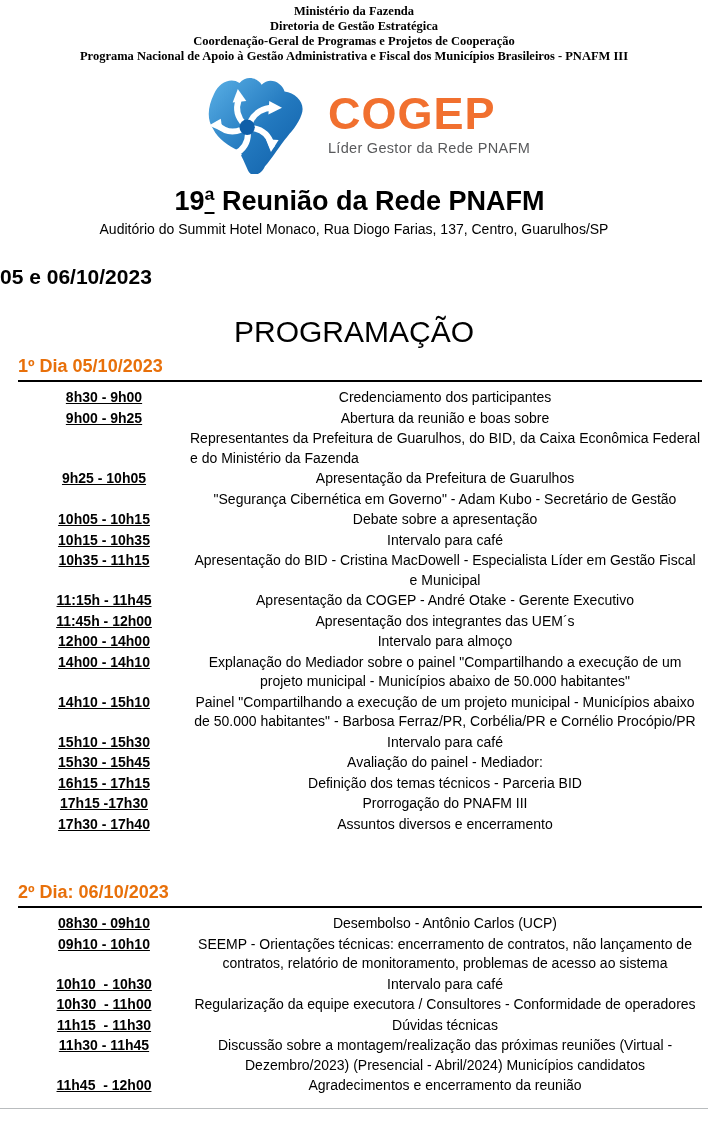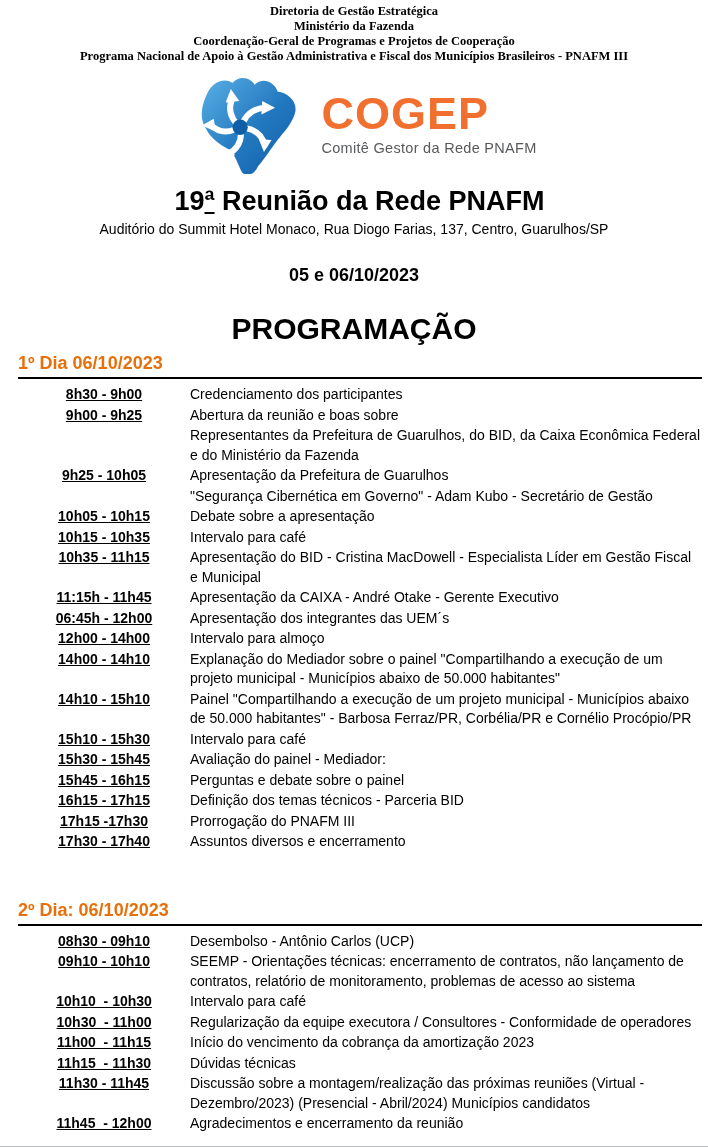--- a/index.html
+++ b/index.html
@@ -43,23 +43,23 @@
     font-size:14.5px;color:var(--logo-gray);margin-top:4px;letter-spacing:.3px;
   }
 
   
   .meeting-title{
     text-align:center;font-size:27px;font-weight:bold;
     margin:12px 0 3px 0;line-height:1.15;padding-left:11px;
   }
   .meeting-title .ord{text-decoration:underline;}
   .venue{text-align:center;font-size:14px;line-height:18px;}
-  .dates{text-align:center;font-size:18px;font-weight:bold;margin-top:27px;}
+  .dates{text-align:left;font-size:21px;font-weight:bold;margin-top:27px;}
   .program-heading{
-    text-align:center;font-size:30px;font-weight:bold;
+    text-align:center;font-size:30px;font-weight:normal;
     margin:26px 0 0 0;line-height:1.1;
   }
 
   
   .day-section{margin-top:0;}
   .day-heading{
     color:var(--accent-orange);font-size:18px;font-weight:bold;
     margin:7px 6px 0 18px;line-height:22px;
   }
   .day-heading.second{margin-top:47px;}
@@ -69,34 +69,34 @@
   .schedule{margin:6px 6px 0 18px;}
   .row{display:flex;align-items:flex-start;margin-bottom:1px;}
   .time{
     flex:0 0 140px;margin-left:16px;text-align:center;
     font-weight:bold;font-size:14px;line-height:19.5px;
     white-space:pre;
     text-decoration:underline;
   }
   .desc{
     flex:1;margin-left:16px;padding-right:2px;
-    font-size:14px;line-height:19.5px;
+    font-size:14px;line-height:19.5px;text-align:center;
   }
   .desc.justify{text-align:justify;}
 
   .bottom-hairline{border:none;border-top:1px solid var(--hairline);margin:12px 0 0 0;}
 </style>
 </head>
 <body>
 
 <div class="page">
 
   <header class="gov-header">
+    <div class="gov-line">Ministério da Fazenda</div>
     <div class="gov-line">Diretoria de Gestão Estratégica</div>
-    <div class="gov-line">Ministério da Fazenda</div>
     <div class="gov-line">Coordenação-Geral de Programas e Projetos de Cooperação</div>
     <div class="gov-line">Programa Nacional de Apoio à Gestão Administrativa e Fiscal dos Municípios Brasileiros - PNAFM III</div>
   </header>
 
   <div class="logo-row">
     <div class="map-wrap">
       <svg viewBox="0 0 140 120" width="140" height="102" aria-hidden="true">
         <defs>
           <linearGradient id="mapgrad" x1="0" y1="0" x2="1" y2="1">
             <stop offset="0" style="stop-color:var(--map-blue-light)"></stop>
@@ -117,34 +117,34 @@
           <polygon points="95,34 94,50 110,42"></polygon>
           <polygon points="91,79 97,94 106,80"></polygon>
           <polygon points="48,91 63,97 52,108"></polygon>
           <polygon points="38,55 40,70 24,63"></polygon>
         </g>
         <circle cx="69" cy="65" r="9" fill="var(--map-blue-dark)"></circle>
       </svg>
     </div>
     <div class="logo-text">
       <div class="wordmark">COGEP</div>
-      <div class="logo-sub">Comitê Gestor da Rede PNAFM</div>
+      <div class="logo-sub">Líder Gestor da Rede PNAFM</div>
     </div>
   </div>
 
   <h1 class="meeting-title"><span>19</span><span class="ord">ª</span><span> Reunião da Rede PNAFM</span></h1>
 
   <div class="venue">Auditório do Summit Hotel Monaco, Rua Diogo Farias, 137, Centro, Guarulhos/SP</div>
 
   <div class="dates">05 e 06/10/2023</div>
 
   <h2 class="program-heading">PROGRAMAÇÃO</h2>
 
   <section class="day-section">
-    <h3 class="day-heading">1º Dia 06/10/2023</h3>
+    <h3 class="day-heading">1º Dia 05/10/2023</h3>
     <hr class="rule">
     <div class="schedule">
   <div class="row">
     <div class="time">8h30 - 9h00</div>
     <div class="desc">Credenciamento dos participantes</div>
   </div>
 
   <div class="row">
     <div class="time">9h00 - 9h25</div>
     <div class="desc">Abertura da reunião e boas sobre</div>
@@ -175,25 +175,25 @@
     <div class="desc">Intervalo para café</div>
   </div>
 
   <div class="row">
     <div class="time">10h35 - 11h15</div>
     <div class="desc">Apresentação do BID - Cristina MacDowell - Especialista Líder em Gestão Fiscal e Municipal</div>
   </div>
 
   <div class="row">
     <div class="time">11:15h - 11h45</div>
-    <div class="desc">Apresentação da CAIXA - André Otake - Gerente Executivo</div>
-  </div>
-
-  <div class="row">
-    <div class="time">06:45h - 12h00</div>
+    <div class="desc">Apresentação da COGEP - André Otake - Gerente Executivo</div>
+  </div>
+
+  <div class="row">
+    <div class="time">11:45h - 12h00</div>
     <div class="desc">Apresentação dos integrantes das UEM´s</div>
   </div>
 
   <div class="row">
     <div class="time">12h00 - 14h00</div>
     <div class="desc">Intervalo para almoço</div>
   </div>
 
   <div class="row">
     <div class="time">14h00 - 14h10</div>
@@ -208,24 +208,20 @@
   <div class="row">
     <div class="time">15h10 - 15h30</div>
     <div class="desc">Intervalo para café</div>
   </div>
 
   <div class="row">
     <div class="time">15h30 - 15h45</div>
     <div class="desc">Avaliação do painel - Mediador:</div>
   </div>
 
-  <div class="row">
-    <div class="time">15h45 - 16h15</div>
-    <div class="desc">Perguntas e debate sobre o painel</div>
-  </div>
 
   <div class="row">
     <div class="time">16h15 - 17h15</div>
     <div class="desc">Definição dos temas técnicos - Parceria BID</div>
   </div>
 
   <div class="row">
     <div class="time">17h15 -17h30</div>
     <div class="desc">Prorrogação do PNAFM III</div>
   </div>
@@ -254,24 +250,20 @@
   <div class="row">
     <div class="time">10h10  - 10h30</div>
     <div class="desc">Intervalo para café</div>
   </div>
 
   <div class="row">
     <div class="time">10h30  - 11h00</div>
     <div class="desc">Regularização da equipe executora / Consultores - Conformidade de operadores</div>
   </div>
 
-  <div class="row">
-    <div class="time">11h00  - 11h15</div>
-    <div class="desc">Início do vencimento da cobrança da amortização 2023</div>
-  </div>
 
   <div class="row">
     <div class="time">11h15  - 11h30</div>
     <div class="desc">Dúvidas técnicas</div>
   </div>
 
   <div class="row">
     <div class="time">11h30 - 11h45</div>
     <div class="desc">Discussão sobre a montagem/realização das próximas reuniões (Virtual - Dezembro/2023) (Presencial - Abril/2024) Municípios candidatos</div>
   </div>

